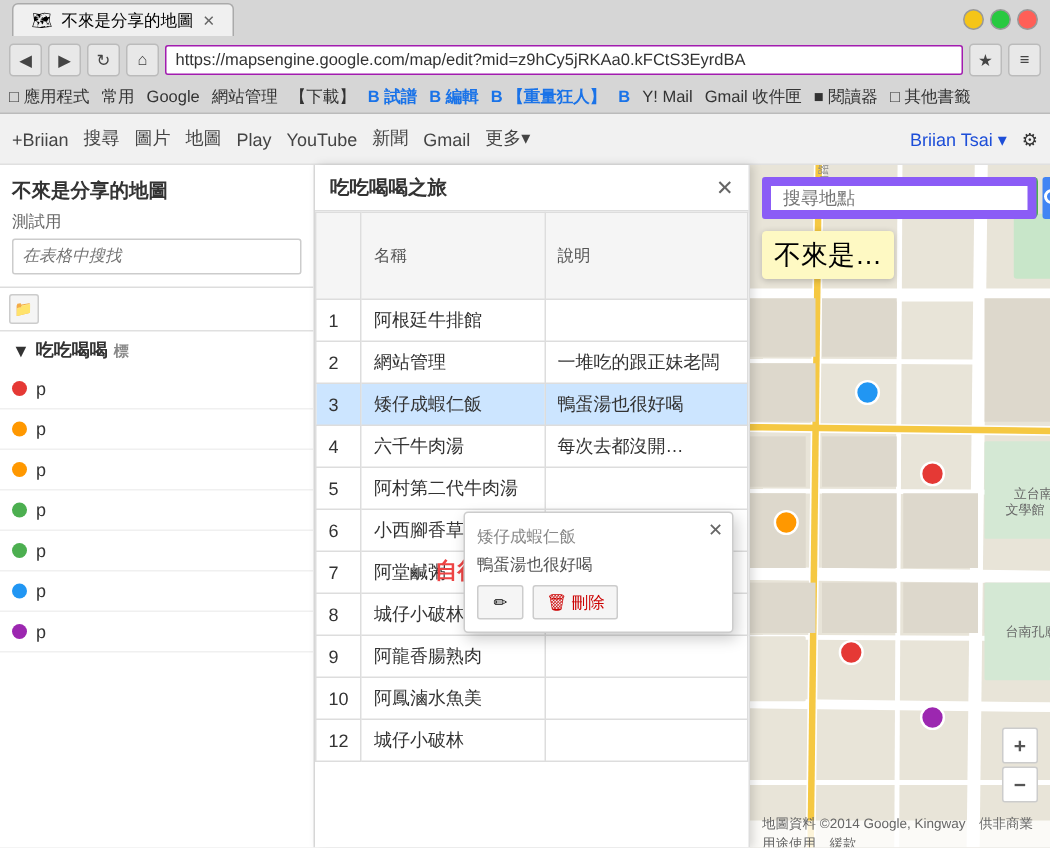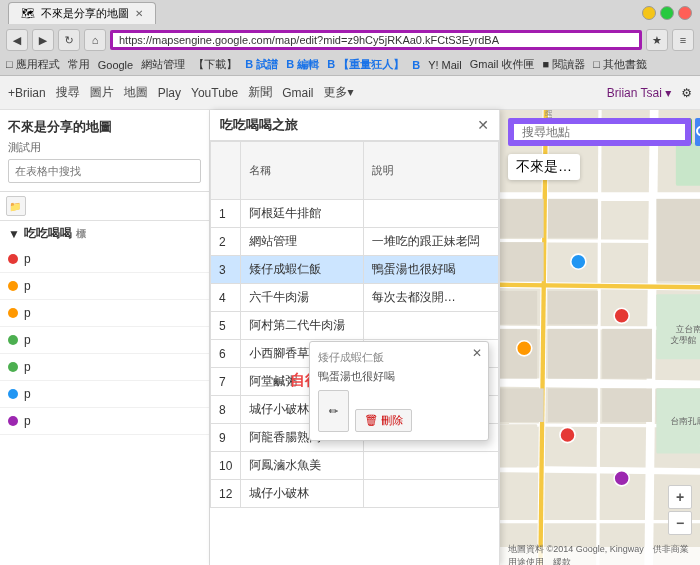--- a/index.html
+++ b/index.html
@@ -8,42 +8,42 @@
     .title-bar-tab { background: #f0f0f0; border: 1px solid #aaa; border-bottom: none; border-radius: 4px 4px 0 0; padding: 4px 12px; font-size: 11px; display: flex; align-items: center; gap: 6px; height: 22px; }
     .tab-close { color: #666; font-size: 10px; cursor: pointer; }
     .title-bar-controls { margin-left: auto; display: flex; gap: 4px; }
     .win-btn { width: 14px; height: 14px; border-radius: 50%; border: 1px solid #999; display: flex; align-items: center; justify-content: center; font-size: 9px; cursor: pointer; }
     .win-min { background: #f5c518; }
     .win-max { background: #28c940; }
     .win-close { background: #ff5f57; }
 
     .nav-bar { background: #d6d6d6; height: 28px; display: flex; align-items: center; padding: 0 6px; gap: 4px; }
     .nav-btn { width: 22px; height: 22px; border-radius: 3px; border: 1px solid #bbb; background: #e8e8e8; display: flex; align-items: center; justify-content: center; cursor: pointer; font-size: 11px; color: #444; }
-    .address-bar { flex: 1; height: 20px; border: 3px solid #a21caf; border-radius: 2px; padding: 0 6px; font-size: 11px; background: white; color: #333; }
+    .address-bar { flex: 1; height: 20px; border: 1px solid #a21caf; border-radius: 2px; padding: 0 6px; font-size: 11px; background: white; color: #333; }
 
     .bookmarks-bar { background: #d6d6d6; height: 22px; display: flex; align-items: center; padding: 0 6px; gap: 8px; font-size: 11px; color: #333; border-bottom: 1px solid #bbb; }
     .bookmark-item { cursor: pointer; white-space: nowrap; }
 
     
     .google-bar { background: #f1f1f1; height: 34px; display: flex; align-items: center; padding: 0 8px; gap: 12px; font-size: 12px; border-bottom: 1px solid #e0e0e0; }
     .google-bar-left { display: flex; align-items: center; gap: 10px; color: #333; }
     .google-bar-item { cursor: pointer; color: #444; }
     .google-bar-right { margin-left: auto; display: flex; align-items: center; gap: 10px; color: #333; }
-    .user-name { color: #701a75; cursor: pointer; }
+    .user-name { color: #1d4ed8; cursor: pointer; }
     .gear-icon { cursor: pointer; }
 
     
     .main-area { display: flex; height: calc(565px - 26px - 28px - 22px - 34px); }
 
     
     .left-panel { width: 210px; background: white; border-right: 1px solid #ddd; display: flex; flex-direction: column; overflow: hidden; }
     .panel-header { padding: 8px; border-bottom: 1px solid #ddd; }
     .panel-title { font-size: 13px; font-weight: bold; color: #333; margin-bottom: 4px; }
     .panel-subtitle { font-size: 11px; color: #666; }
-    .search-box { width: 100%; height: 24px; border: 1px solid #ccc; border-radius: 2px; padding: 0 6px; font-size: 11px; color: #999; margin-top: 4px; }
+    .search-box { width: 100%; height: 24px; border: 1px solid #ccc; border-radius: 2px; padding: 0 6px; font-size: 11px; color: #999; margin-top: 4px; font-style: italic; }
 
     .panel-toolbar { display: flex; align-items: center; padding: 4px 6px; border-bottom: 1px solid #e0e0e0; gap: 4px; }
     .toolbar-btn { width: 20px; height: 20px; border: 1px solid #ccc; border-radius: 2px; background: #f5f5f5; display: flex; align-items: center; justify-content: center; cursor: pointer; font-size: 10px; }
 
     .list-items { overflow-y: auto; flex: 1; }
     .list-item { display: flex; align-items: center; padding: 6px 8px; cursor: pointer; gap: 6px; border-bottom: 1px solid #f0f0f0; }
     .item-dot { width: 10px; height: 10px; border-radius: 50%; flex-shrink: 0; }
     .item-label { font-size: 12px; color: #333; }
 
     
@@ -53,31 +53,31 @@
     .data-panel-close { cursor: pointer; font-size: 14px; color: #666; }
     .pagination { display: flex; align-items: center; gap: 6px; font-size: 11px; color: #555; }
     .page-btn { cursor: pointer; color: #1a73e8; font-size: 14px; }
 
     .data-table { width: 100%; border-collapse: collapse; }
     .data-table th { background: #f5f5f5; border: 1px solid #ddd; padding: 21px 8px; font-size: 11px; text-align: left; color: #555; font-weight: normal; }
     .data-table td { border: 1px solid #ddd; padding: 5px 8px; font-size: 12px; color: #333; }
     .row-num { color: #888; font-size: 11px; width: 20px; }
     .col-name { font-weight: normal; }
     .edit-btn { padding: 3px 10px; border: 1px solid #ccc; border-radius: 2px; background: #f5f5f5; cursor: pointer; font-size: 11px; }
-    .delete-btn { padding: 3px 8px; border: 1px solid #ccc; border-radius: 2px; background: #f5f5f5; cursor: pointer; font-size: 11px; color: #c00; margin-top: 19px; }
+    .delete-btn { padding: 3px 8px; border: 1px solid #ccc; border-radius: 2px; background: #f5f5f5; cursor: pointer; font-size: 11px; color: #c00; }
 
     
     .map-area { flex: 1; position: relative; overflow: hidden; background: #e8e0d4; }
 
     
     .map-search-bar { position: absolute; top: 8px; left: 8px; right: 60px; height: 28px; display: flex; gap: 4px; z-index: 5; }
     .map-search-input { flex: 1; height: 28px; border: 6px solid #8b5cf6; border-radius: 2px; padding: 0 8px; font-size: 12px; }
     .map-search-btn { width: 32px; height: 28px; background: #4285f4; border: none; border-radius: 2px; cursor: pointer; display: flex; align-items: center; justify-content: center; }
     .share-btn { position: absolute; top: 8px; right: 8px; background: #4caf50; color: white; border: none; border-radius: 3px; padding: 5px 12px; font-size: 12px; cursor: pointer; font-weight: bold; }
-    .map-title { position: absolute; top: 44px; left: 8px; background: #ffffff; border-radius: 3px; padding: 4px 8px; font-size: 14px; box-shadow: 0 1px 4px rgba(0,0,0,0.2); }
+    .map-title { position: absolute; top: 44px; left: 8px; background: #fef9c3; border-radius: 3px; padding: 4px 8px; font-size: 18px; box-shadow: 0 1px 4px rgba(0,0,0,0.2); }
 
     .zoom-controls { position: absolute; bottom: 30px; right: 8px; display: flex; flex-direction: column; gap: 2px; }
     .zoom-btn { width: 24px; height: 24px; background: white; border: 1px solid #ccc; border-radius: 2px; display: flex; align-items: center; justify-content: center; cursor: pointer; font-size: 14px; font-weight: bold; color: #555; }
 
     .map-footer { position: absolute; bottom: 0; left: 0; right: 0; height: 18px; background: rgba(255,255,255,0.8); display: flex; align-items: center; justify-content: flex-end; padding: 0 8px; font-size: 9px; color: #666; }
 
     
     .map-svg { position: absolute; inset: 0; width: 100%; height: 100%; }
 
     

